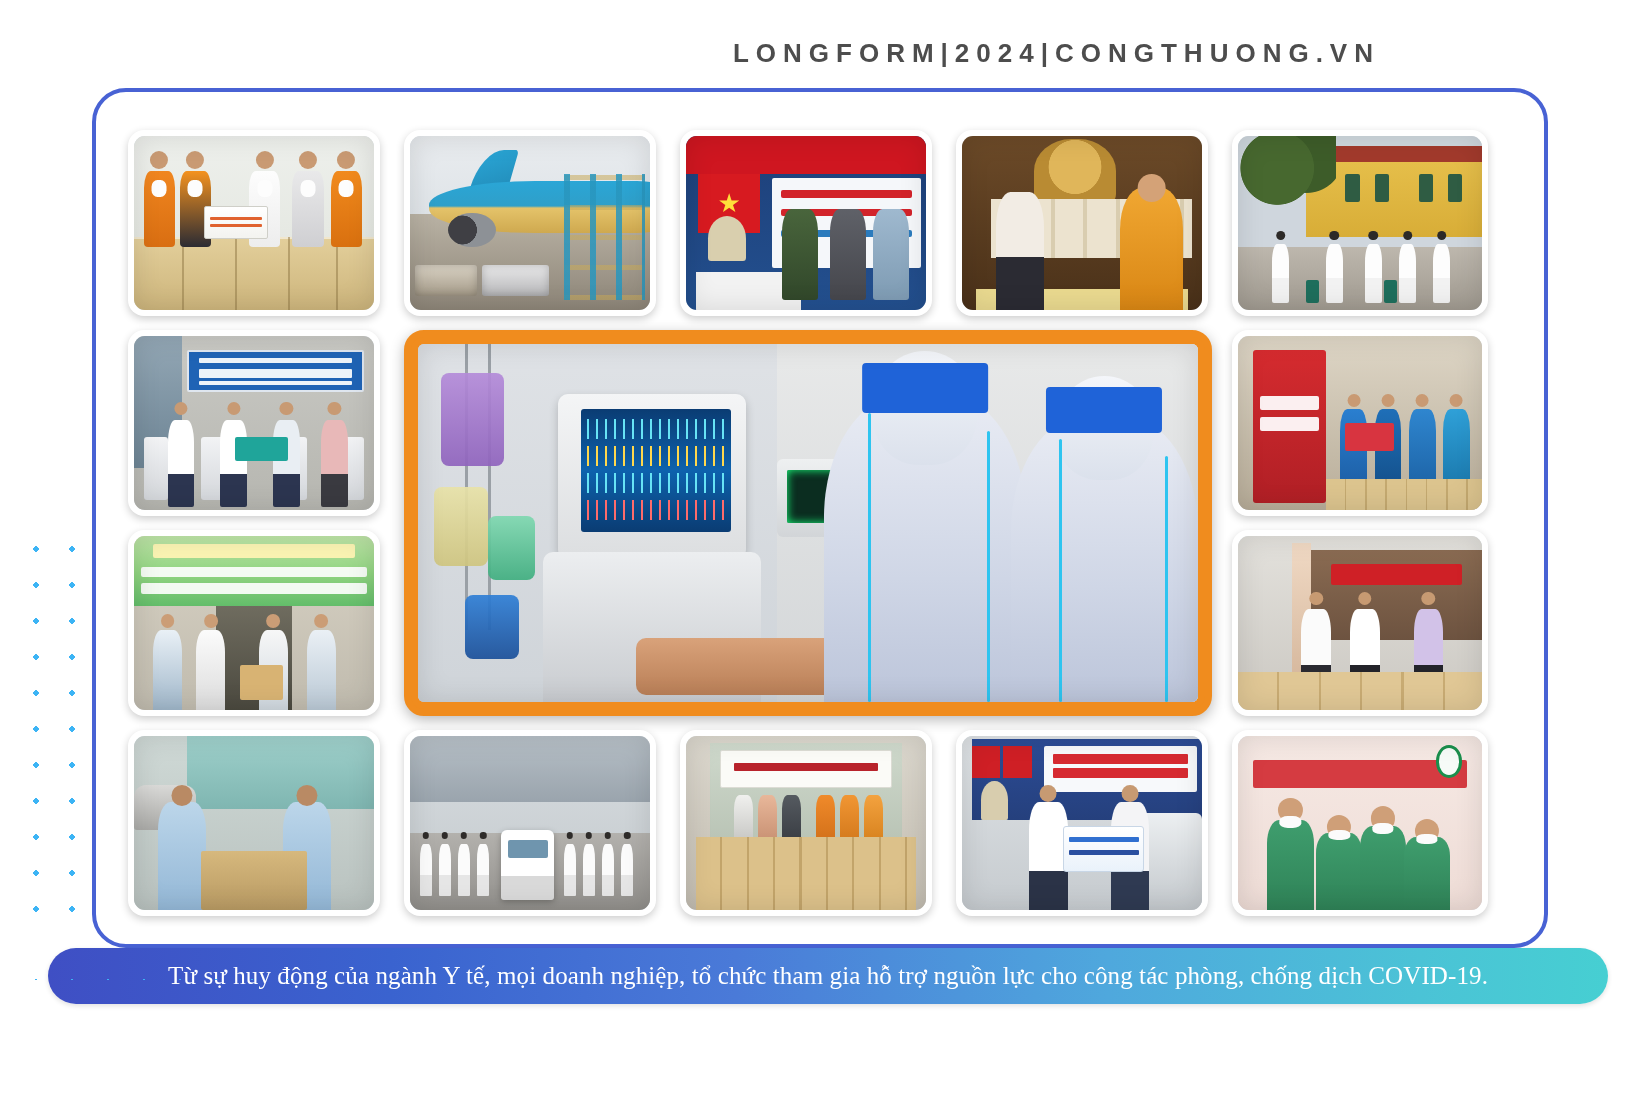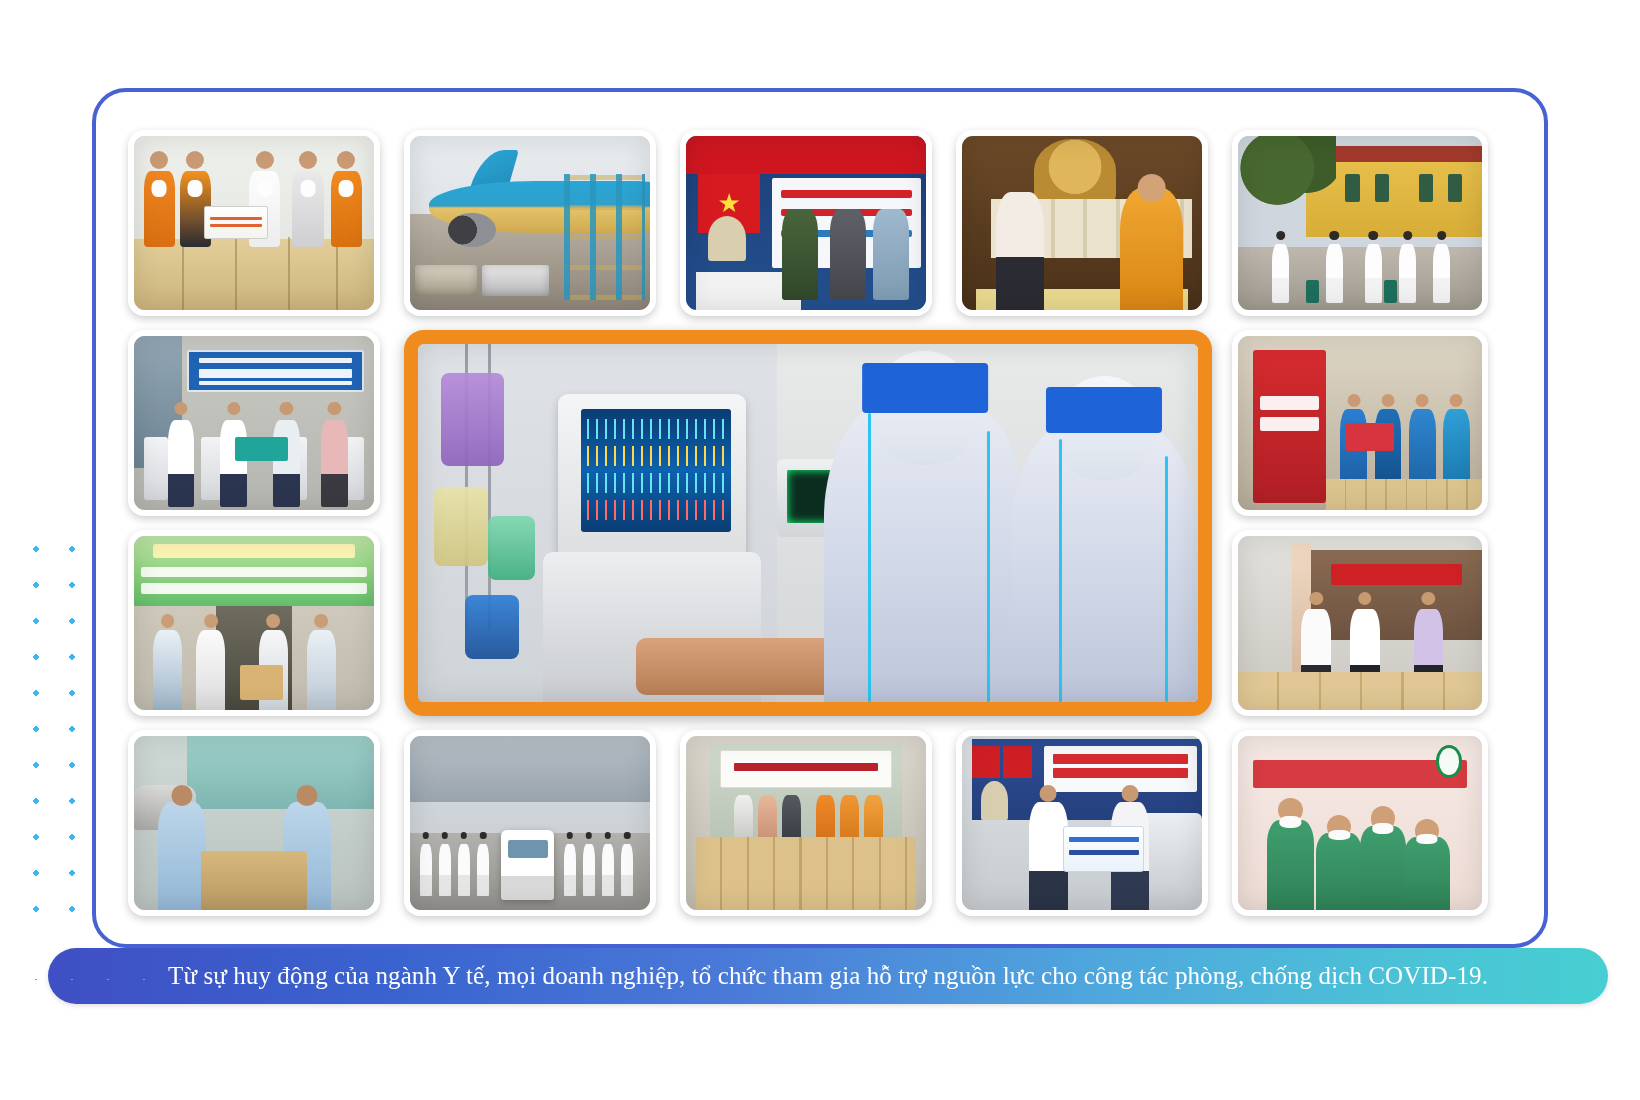--- a/index.html
+++ b/index.html
@@ -321,20 +321,21 @@
   .p15 .stu i { position:absolute; left:50%; transform:translateX(-50%); top:-4%; width:46%; height:13%;
                 background:#fbfbfb; border-radius:40%;}
 
   .vignette { position:absolute; inset:0; box-shadow: inset 0 0 28px rgba(0,0,0,.12); pointer-events:none;}
 </style>
 </head>
 <body>
 
 <div class="page">
 
+  <div class="brandbar">LONGFORM|2024|CONGTHUONG.VN</div>
 
   <div class="dots-left"></div>
 
   <div class="frame">
     <div class="frame-inner">
       <div class="grid">
 
         <div class="card" style="left:32px; top:38px; width:252px; height:186px;">
           <div class="ph p1">
             <div class="scene">

